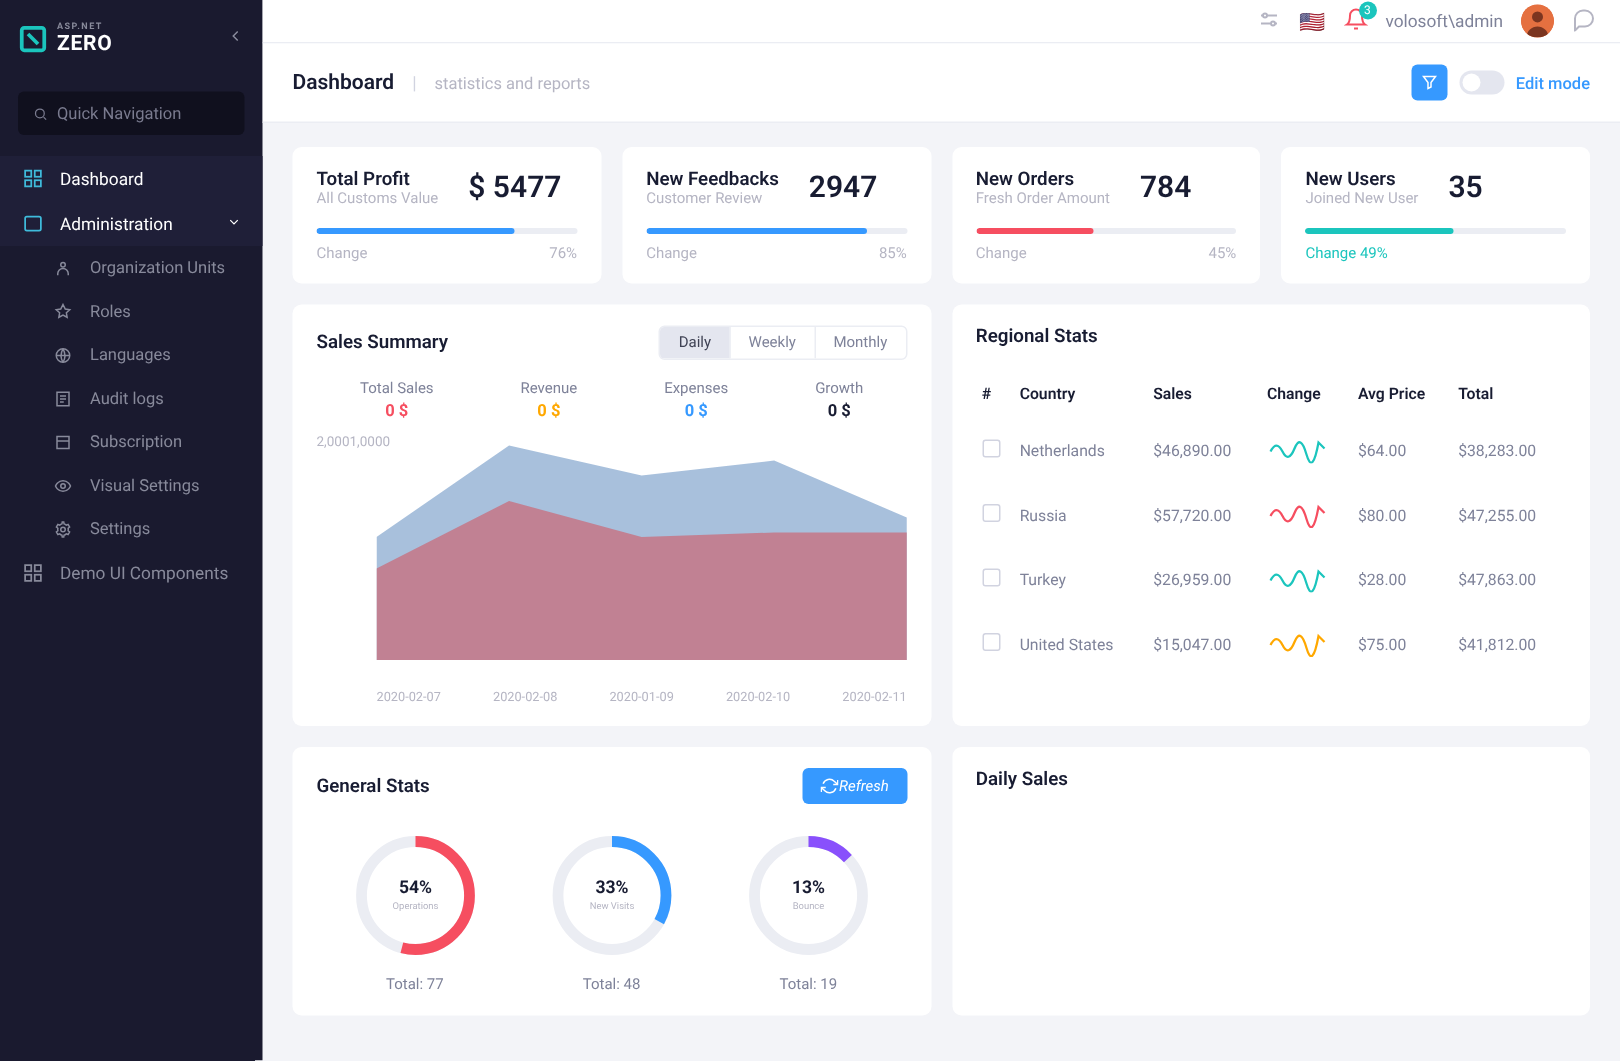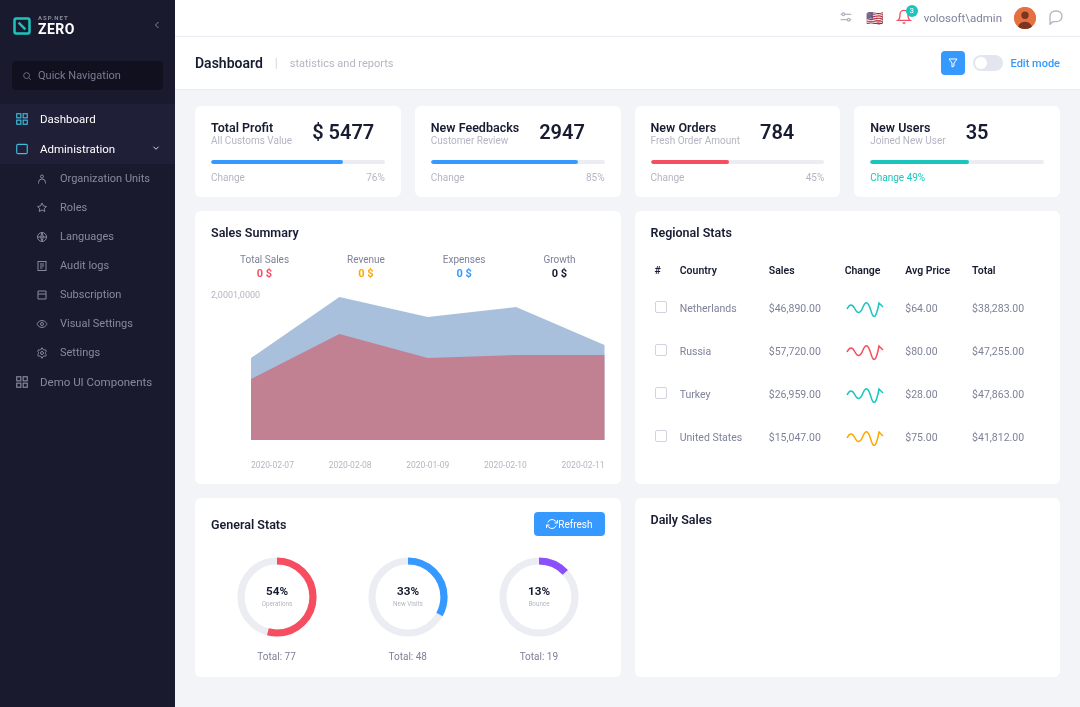--- a/index.html
+++ b/index.html
@@ -76,21 +76,21 @@
 
 .regional-card { flex: 1; }
 .r-table { width: 100%; font-size: 10.5px; border-collapse: collapse; }
 .r-table th { text-align: left; font-weight: 600; color: #181c32; padding: 10px 4px; }
 .r-table td { padding: 10px 4px; color: #7e8299; vertical-align: middle; }
 .r-table .chk { width: 12px; height: 12px; border: 1px solid #d1d3e0; border-radius: 2px; display: inline-block; }
 .spark { width: 40px; height: 20px; }
 
 
 .gen-card { flex: 1; }
-.refresh-btn { background: #3699ff; color: #fff; border: none; border-radius: 4px; padding: 6px 12px; font-size: 10px; display: flex; align-items: center; gap: 0; cursor: pointer; }
+.refresh-btn { background: #3699ff; color: #fff; border: none; border-radius: 4px; padding: 6px 12px; font-size: 10px; display: flex; align-items: center; gap: 0; cursor: pointer; font-style: italic; }
 .donuts { display: flex; justify-content: space-around; margin-top: 16px; }
 .donut { text-align: center; }
 .donut svg { width: 90px; height: 90px; }
 .donut .pct { font-size: 13px; font-weight: 700; color: #181c32; }
 .donut .tot { font-size: 10px; color: #7e8299; margin-top: 6px; }
 
 
 .daily-card { flex: 1; }
 .bars { display: flex; align-items: flex-end; gap: 4px; height: 120px; margin-top: 16px; }
 .bar-group { display: flex; gap: 2px; align-items: flex-end; flex: 1; }
@@ -323,20 +323,25 @@
               <span>Change 49%</span>
               <span></span>
             </div>
     </div>
         </div>
 
       <div class="row">
         <div class="card sales-card">
           <div class="sec-head">
             <h2>Sales Summary</h2>
+            <div class="seg">
+              <span class="seg-btn active">Daily</span>
+              <span class="seg-btn">Weekly</span>
+              <span class="seg-btn">Monthly</span>
+            </div>
           </div>
           <div class="summary-stats" id="summary-stats">
               <div class="s">
                 <div class="lbl">Total Sales</div>
                 <div class="val" style="color:#f64e60">0 $</div>
               </div>
               <div class="s">
                 <div class="lbl">Revenue</div>
                 <div class="val" style="color:#ffa800">0 $</div>
               </div>

